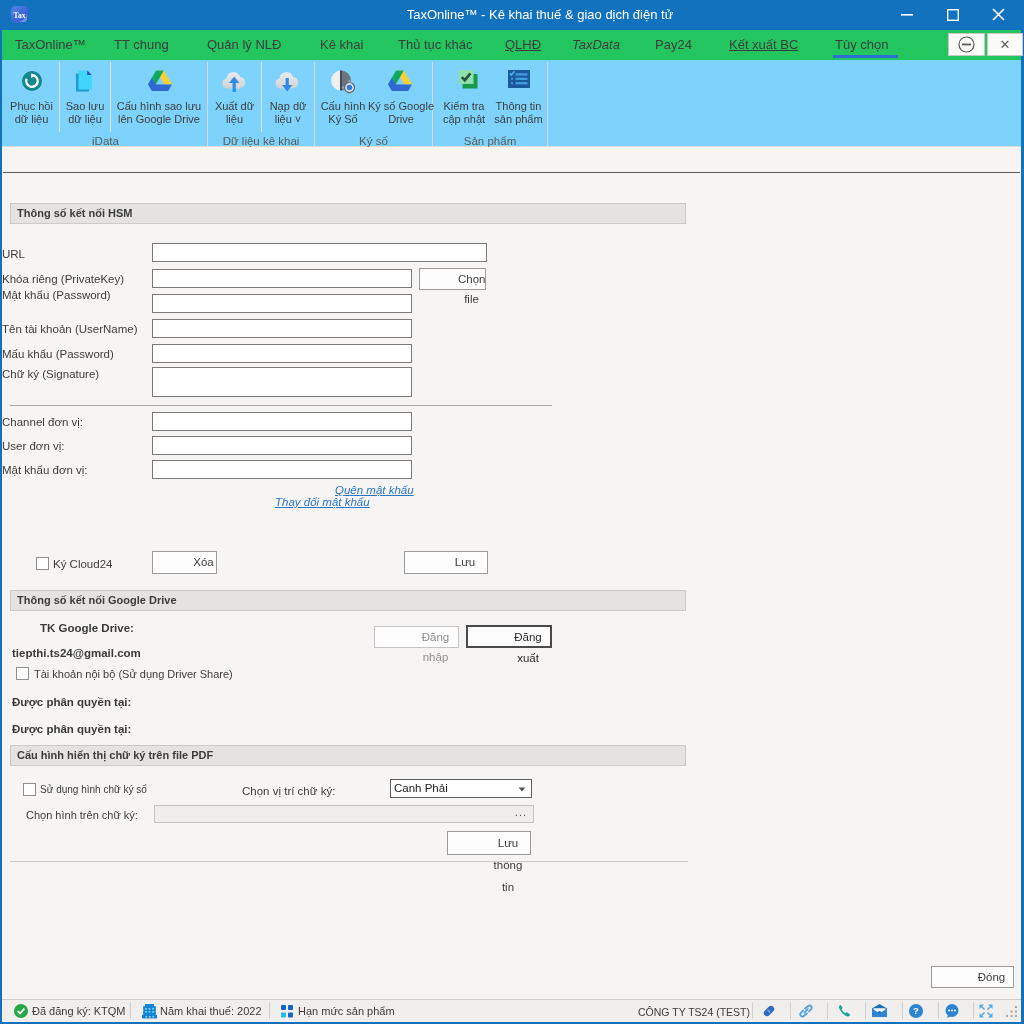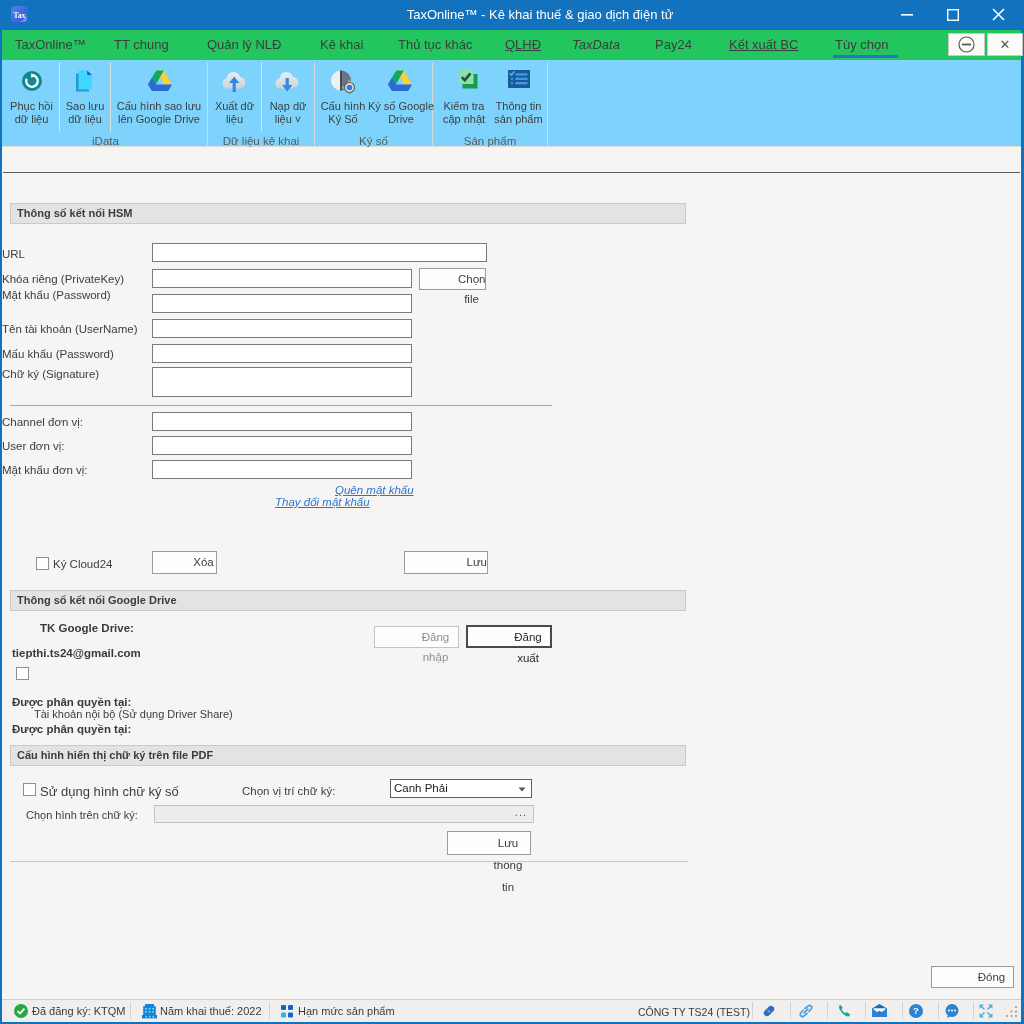--- a/index.html
+++ b/index.html
@@ -240,35 +240,35 @@
   <div class="tbox" style="left:150px;top:236px;width:260px;height:19px;"></div>
   <div class="flabel r" style="top:264px;">User đơn vị:</div>
   <div class="tbox" style="left:150px;top:260px;width:260px;height:19px;"></div>
   <div class="flabel r" style="top:288px;">Mật khẩu đơn vị:</div>
   <div class="tbox" style="left:150px;top:284px;width:260px;height:19px;"></div>
   <div class="link" style="left:232px;top:320px;margin-left:41px;">Thay đổi mật khẩu</div>
   <div class="link" style="left:333px;top:308px;">Quên mật khẩu</div>
   <div class="cbx" style="left:34px;top:381px;"></div>
   <div class="flabel" style="left:51px;top:382px;text-align:left;">Ký Cloud24</div>
   <div class="btn" style="left:150px;top:375px;width:65px;height:23px;line-height:21px;">Xóa</div>
-  <div class="btn" style="left:402px;top:375px;width:84px;height:23px;line-height:21px;text-align:right;">Lưu</div>
+  <div class="btn" style="left:402px;top:375px;width:84px;height:23px;line-height:21px;">Lưu</div>
 
   <div class="sechdr" style="top:414px;">Thông số kết nối Google Drive</div>
   <div class="blabel" style="left:38px;top:446px;">TK Google Drive:</div>
   <div class="btn" style="left:372px;top:450px;width:85px;height:22px;line-height:20px;color:#8f8f8f;border-color:#c5c4c2;">Đăng nhập</div>
   <div class="btn" style="left:464px;top:449px;width:86px;height:23px;line-height:21px;border:2px solid #4a4a4a;color:#2a2a2a;">Đăng xuất</div>
   <div class="blabel" style="left:10px;top:471px;">tiepthi.ts24@gmail.com</div>
   <div class="cbx" style="left:14px;top:491px;"></div>
-  <div class="flabel" style="left:32px;top:492px;text-align:left;font-size:11px;margin-top:40px;">Tài khoản nội bộ (Sử dụng Driver Share)</div>
+  <div class="flabel" style="left:32px;top:492px;text-align:left;font-size:11px;">Tài khoản nội bộ (Sử dụng Driver Share)</div>
   <div class="blabel" style="left:10px;top:520px;">Được phân quyền tại:</div>
   <div class="blabel" style="left:10px;top:547px;">Được phân quyền tại:</div>
 
   <div class="sechdr" style="top:569px;">Cấu hình hiển thị chữ ký trên file PDF</div>
   <div class="cbx" style="left:21px;top:607px;"></div>
-  <div class="flabel" style="left:38px;top:608px;text-align:left;font-size:13px;">Sử dụng hình chữ ký số</div>
+  <div class="flabel" style="left:38px;top:608px;text-align:left;font-size:10px;">Sử dụng hình chữ ký số</div>
   <div class="flabel" style="left:240px;top:609px;width:143px;">Chọn vị trí chữ ký:</div>
   <div class="tbox" style="left:388px;top:603px;width:142px;height:19px;border-color:#5f5f5f;font-size:11.5px;color:#222;line-height:17px;padding-left:3px;">Canh Phải
     <svg class="abs" style="right:5px;top:7px;" width="8" height="5" viewBox="0 0 8 5">
           <path d="M0.5 0.5 L7.5 0.5 L4 4.5 Z" fill="#555"></path>
         </svg>
   </div>
   <div class="flabel" style="left:24px;top:633px;text-align:left;font-size:11px;">Chọn hình trên chữ ký:</div>
   <div class="abs" style="left:152px;top:629px;width:380px;height:18px;background:#eeedec;border:1px solid #c3c2c0;">
     <div class="abs" style="right:6px;top:0px;color:#555;font-size:11px;letter-spacing:1px;">...</div>
   </div>

